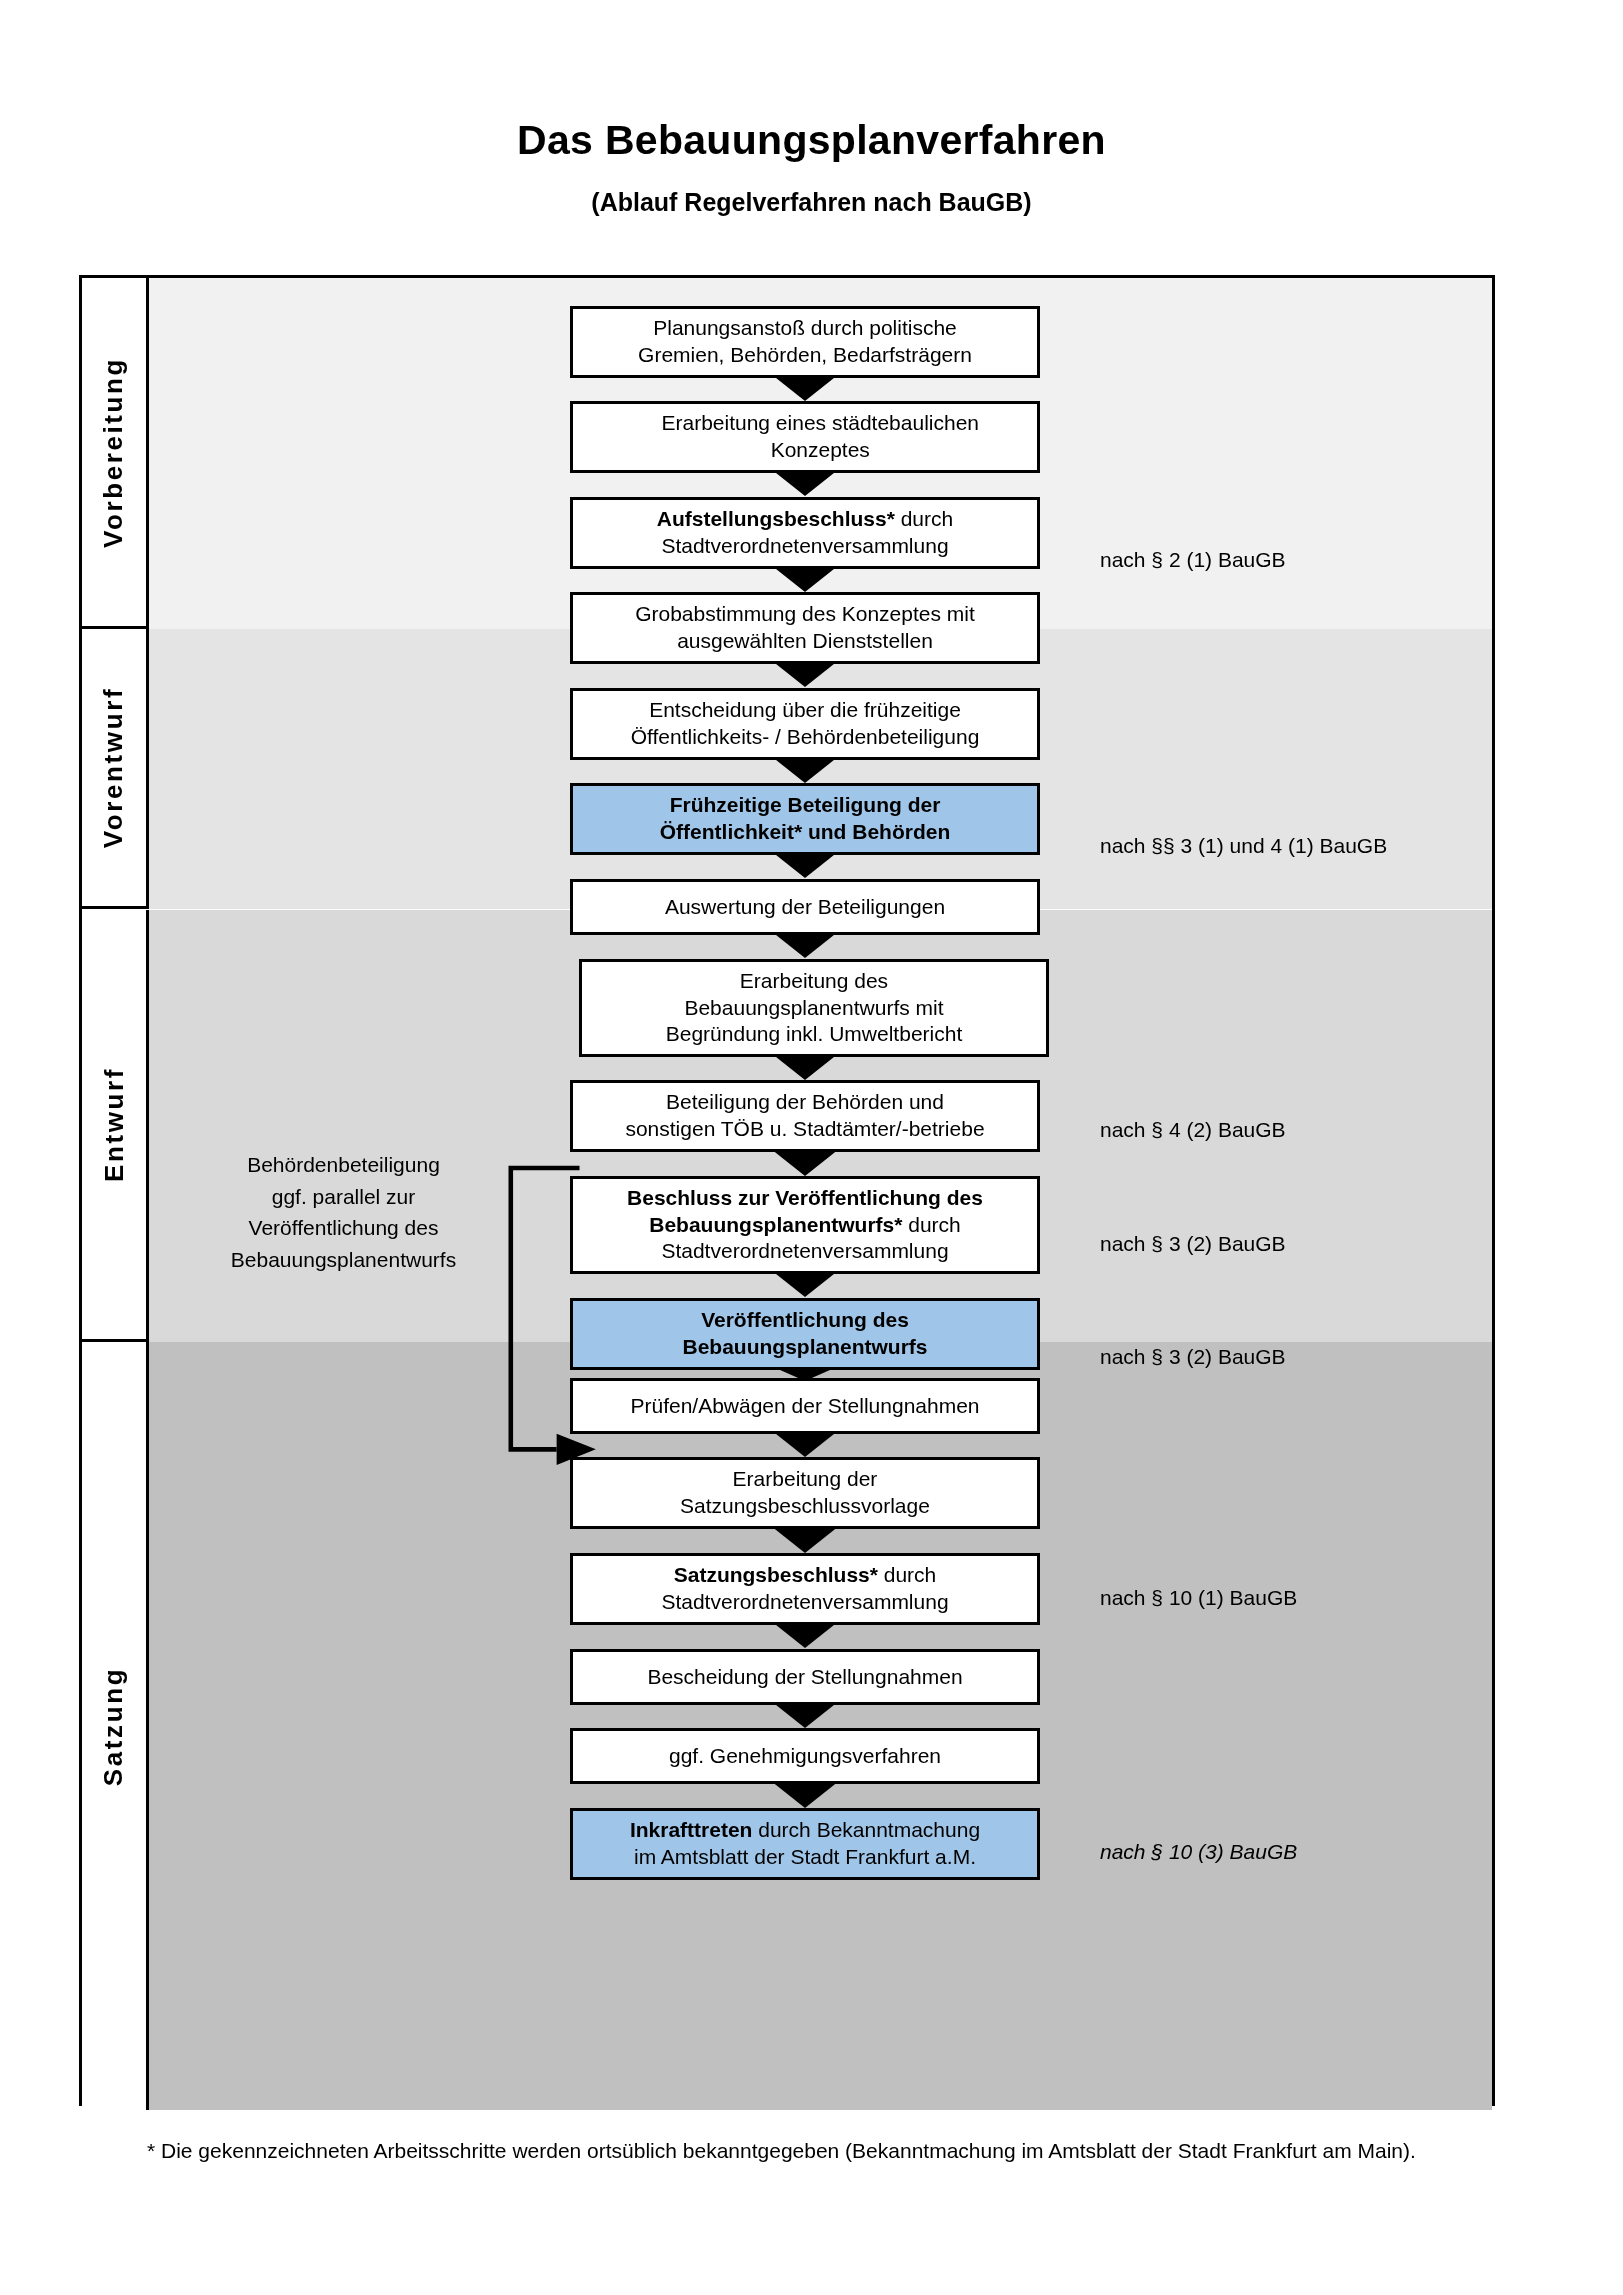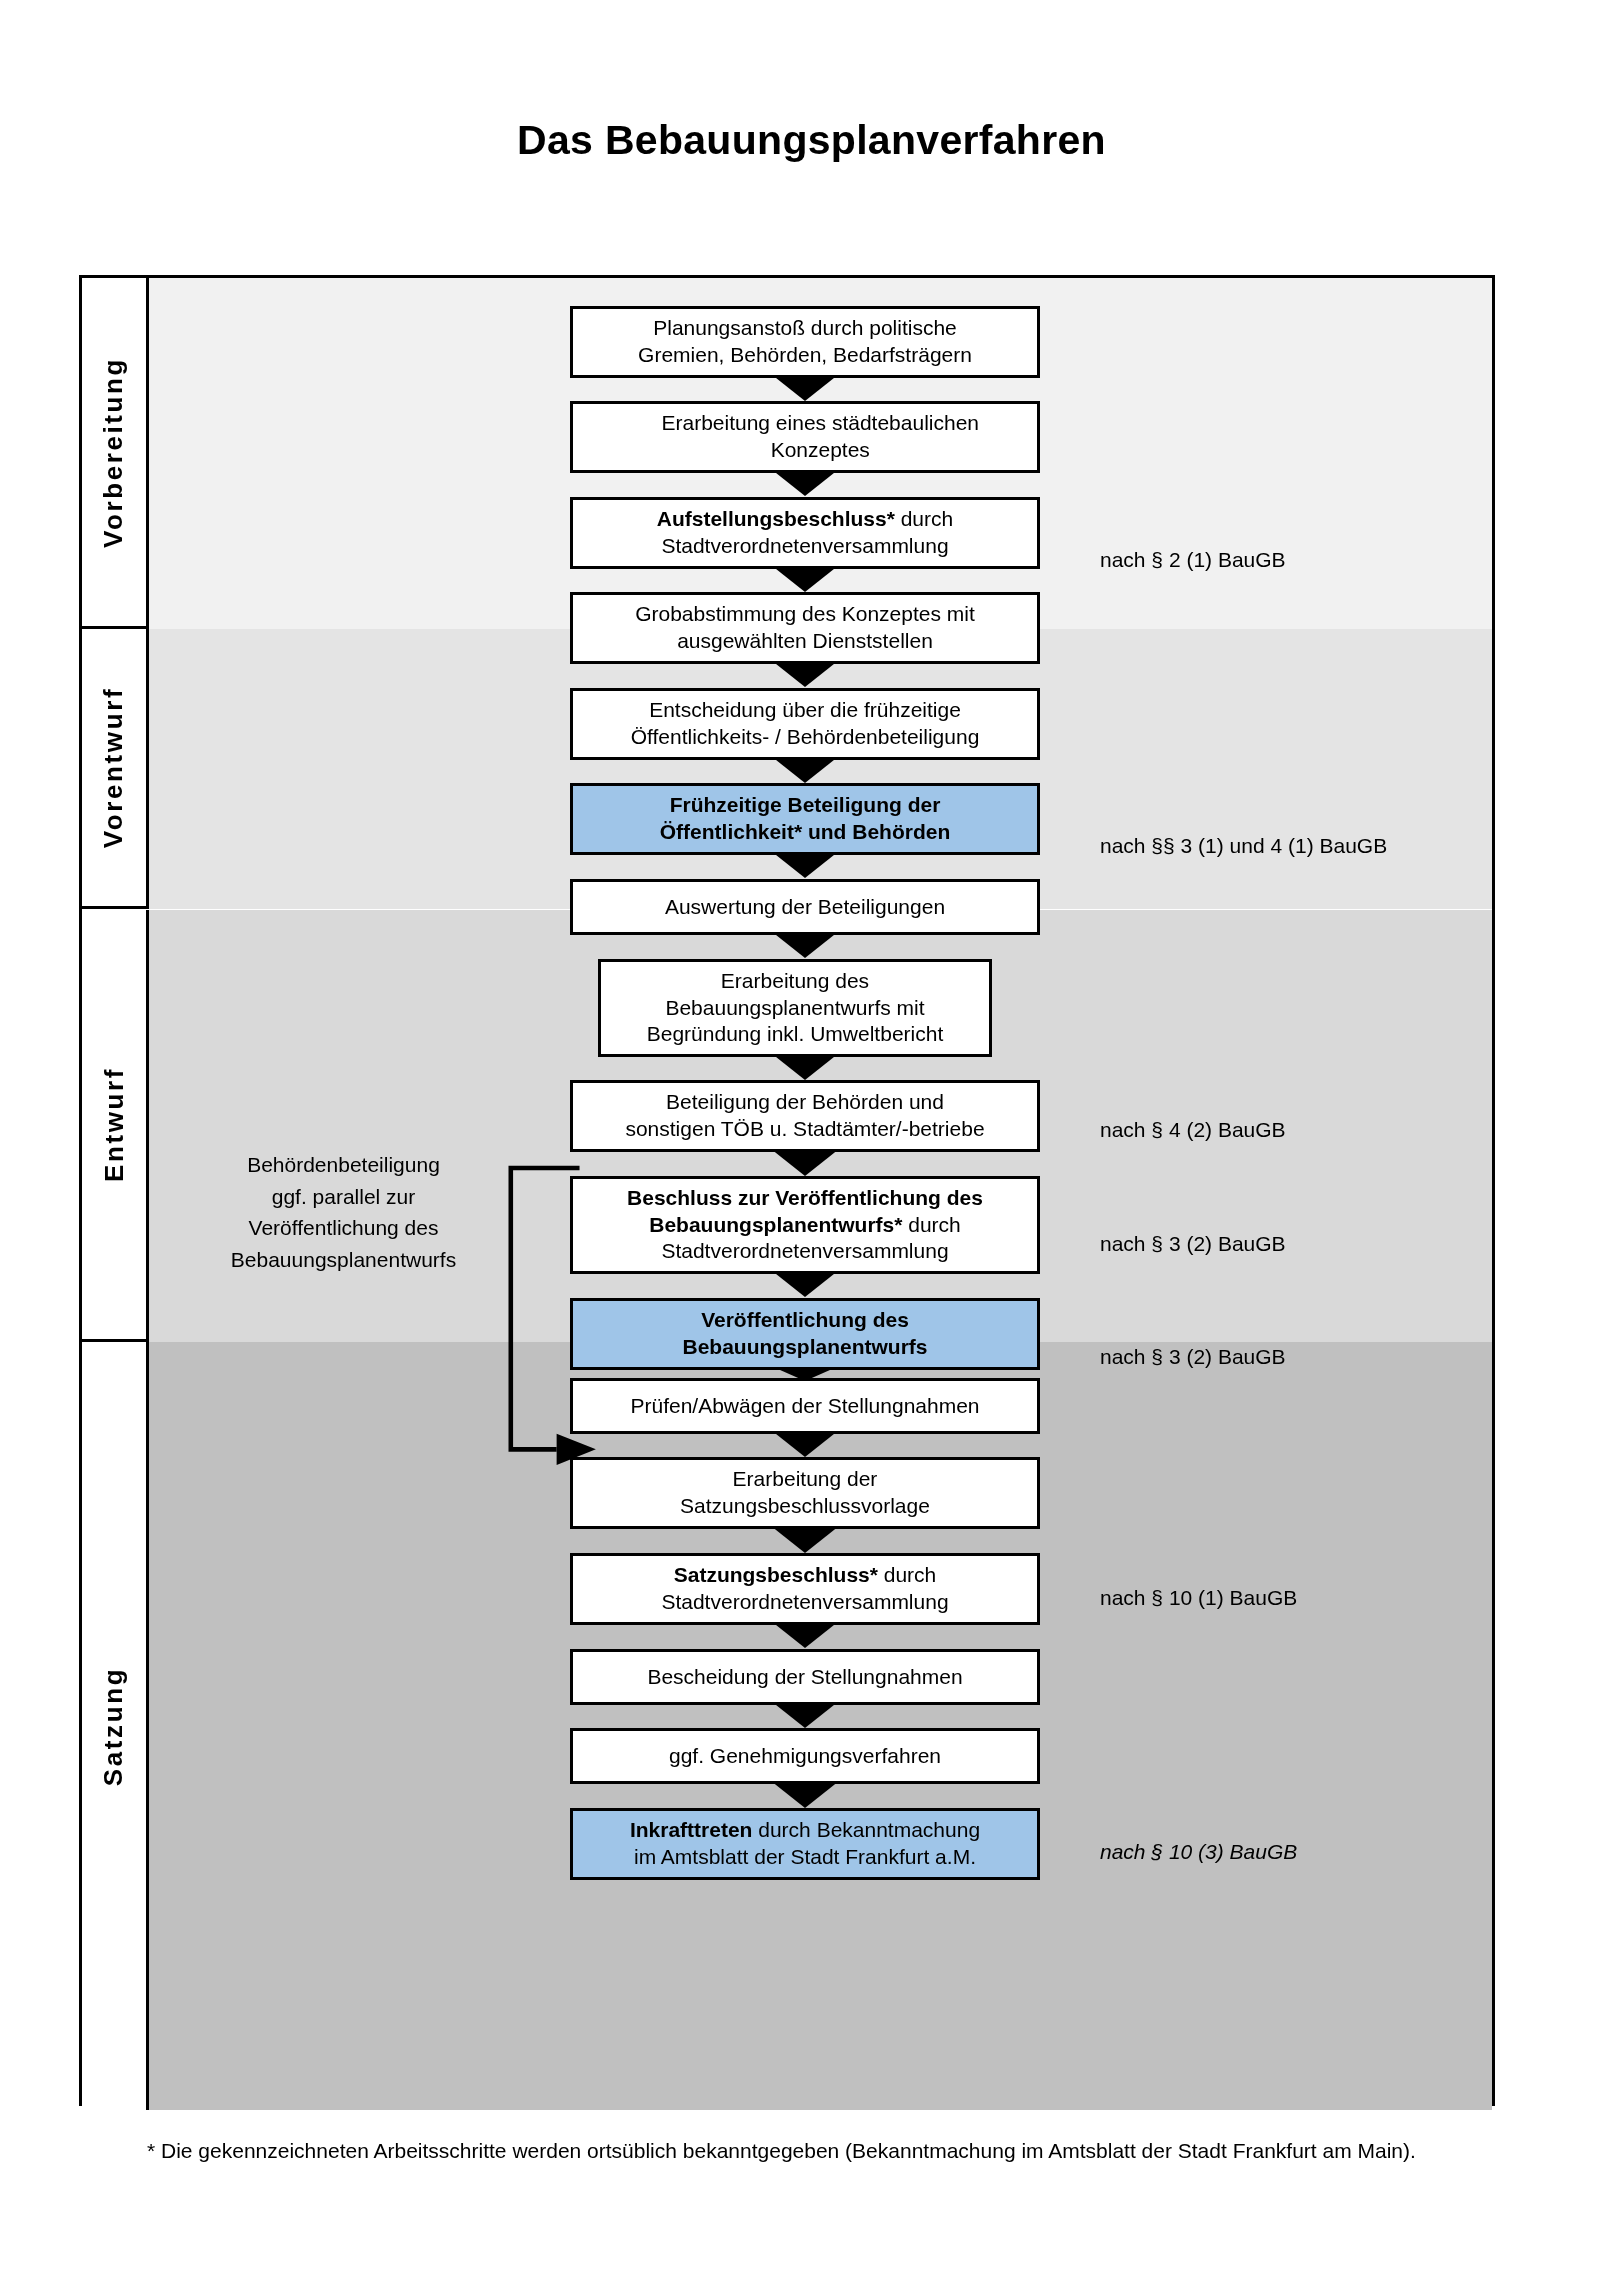--- a/index.html
+++ b/index.html
@@ -141,20 +141,21 @@
     width: 1348px;
     font-size: 21px;
     line-height: 1.55;
   }
 </style>
 </head>
 <body>
 
 <div id="title-block">
   <div id="main-title">Das Bebauungsplanverfahren</div>
+  <div id="sub-title">(Ablauf Regelverfahren nach BauGB)</div>
 </div>
 
 <div id="diagram-frame">
 
   <div id="bands-layer">
       <div class="phase-band" style="top: 0px; height: 351px; background: rgb(241, 241, 241);"></div>
       <div class="phase-band" style="top: 351px; height: 280px; background: rgb(228, 228, 228);"></div>
       <div class="phase-band" style="top: 632px; height: 432px; background: rgb(217, 217, 217);"></div>
       <div class="phase-band" style="top: 1064px; height: 768px; background: rgb(192, 192, 192);"></div>
     </div>
@@ -226,21 +227,21 @@
         <span class="bline">Entscheidung über die frühzeitige</span>
         <span class="bline">Öffentlichkeits- / Behördenbeteiligung</span>
       </div>
       <div class="flow-box highlight" style="left: 488px; width: 470px; top: 505px; height: 72px;">
         <span class="bline"><b>Frühzeitige Beteiligung der</b></span>
         <span class="bline"><b>Öffentlichkeit* und Behörden</b></span>
       </div>
       <div class="flow-box" style="left: 488px; width: 470px; top: 601px; height: 56px;">
         <span class="bline">Auswertung der Beteiligungen</span>
       </div>
-      <div class="flow-box" style="left: 516px; width: 394px; top: 681px; height: 98px;">
+      <div class="flow-box" style="left: 497px; width: 470px; top: 681px; height: 98px;">
         <span class="bline">Erarbeitung des</span>
         <span class="bline">Bebauungsplanentwurfs mit</span>
         <span class="bline">Begründung inkl. Umweltbericht</span>
       </div>
       <div class="flow-box" style="left: 488px; width: 470px; top: 802px; height: 72px;">
         <span class="bline">Beteiligung der Behörden und</span>
         <span class="bline">sonstigen TÖB u. Stadtämter/-betriebe</span>
       </div>
       <div class="flow-box" style="left: 488px; width: 470px; top: 898px; height: 98px;">
         <span class="bline"><b>Beschluss zur Veröffentlichung des</b></span>

